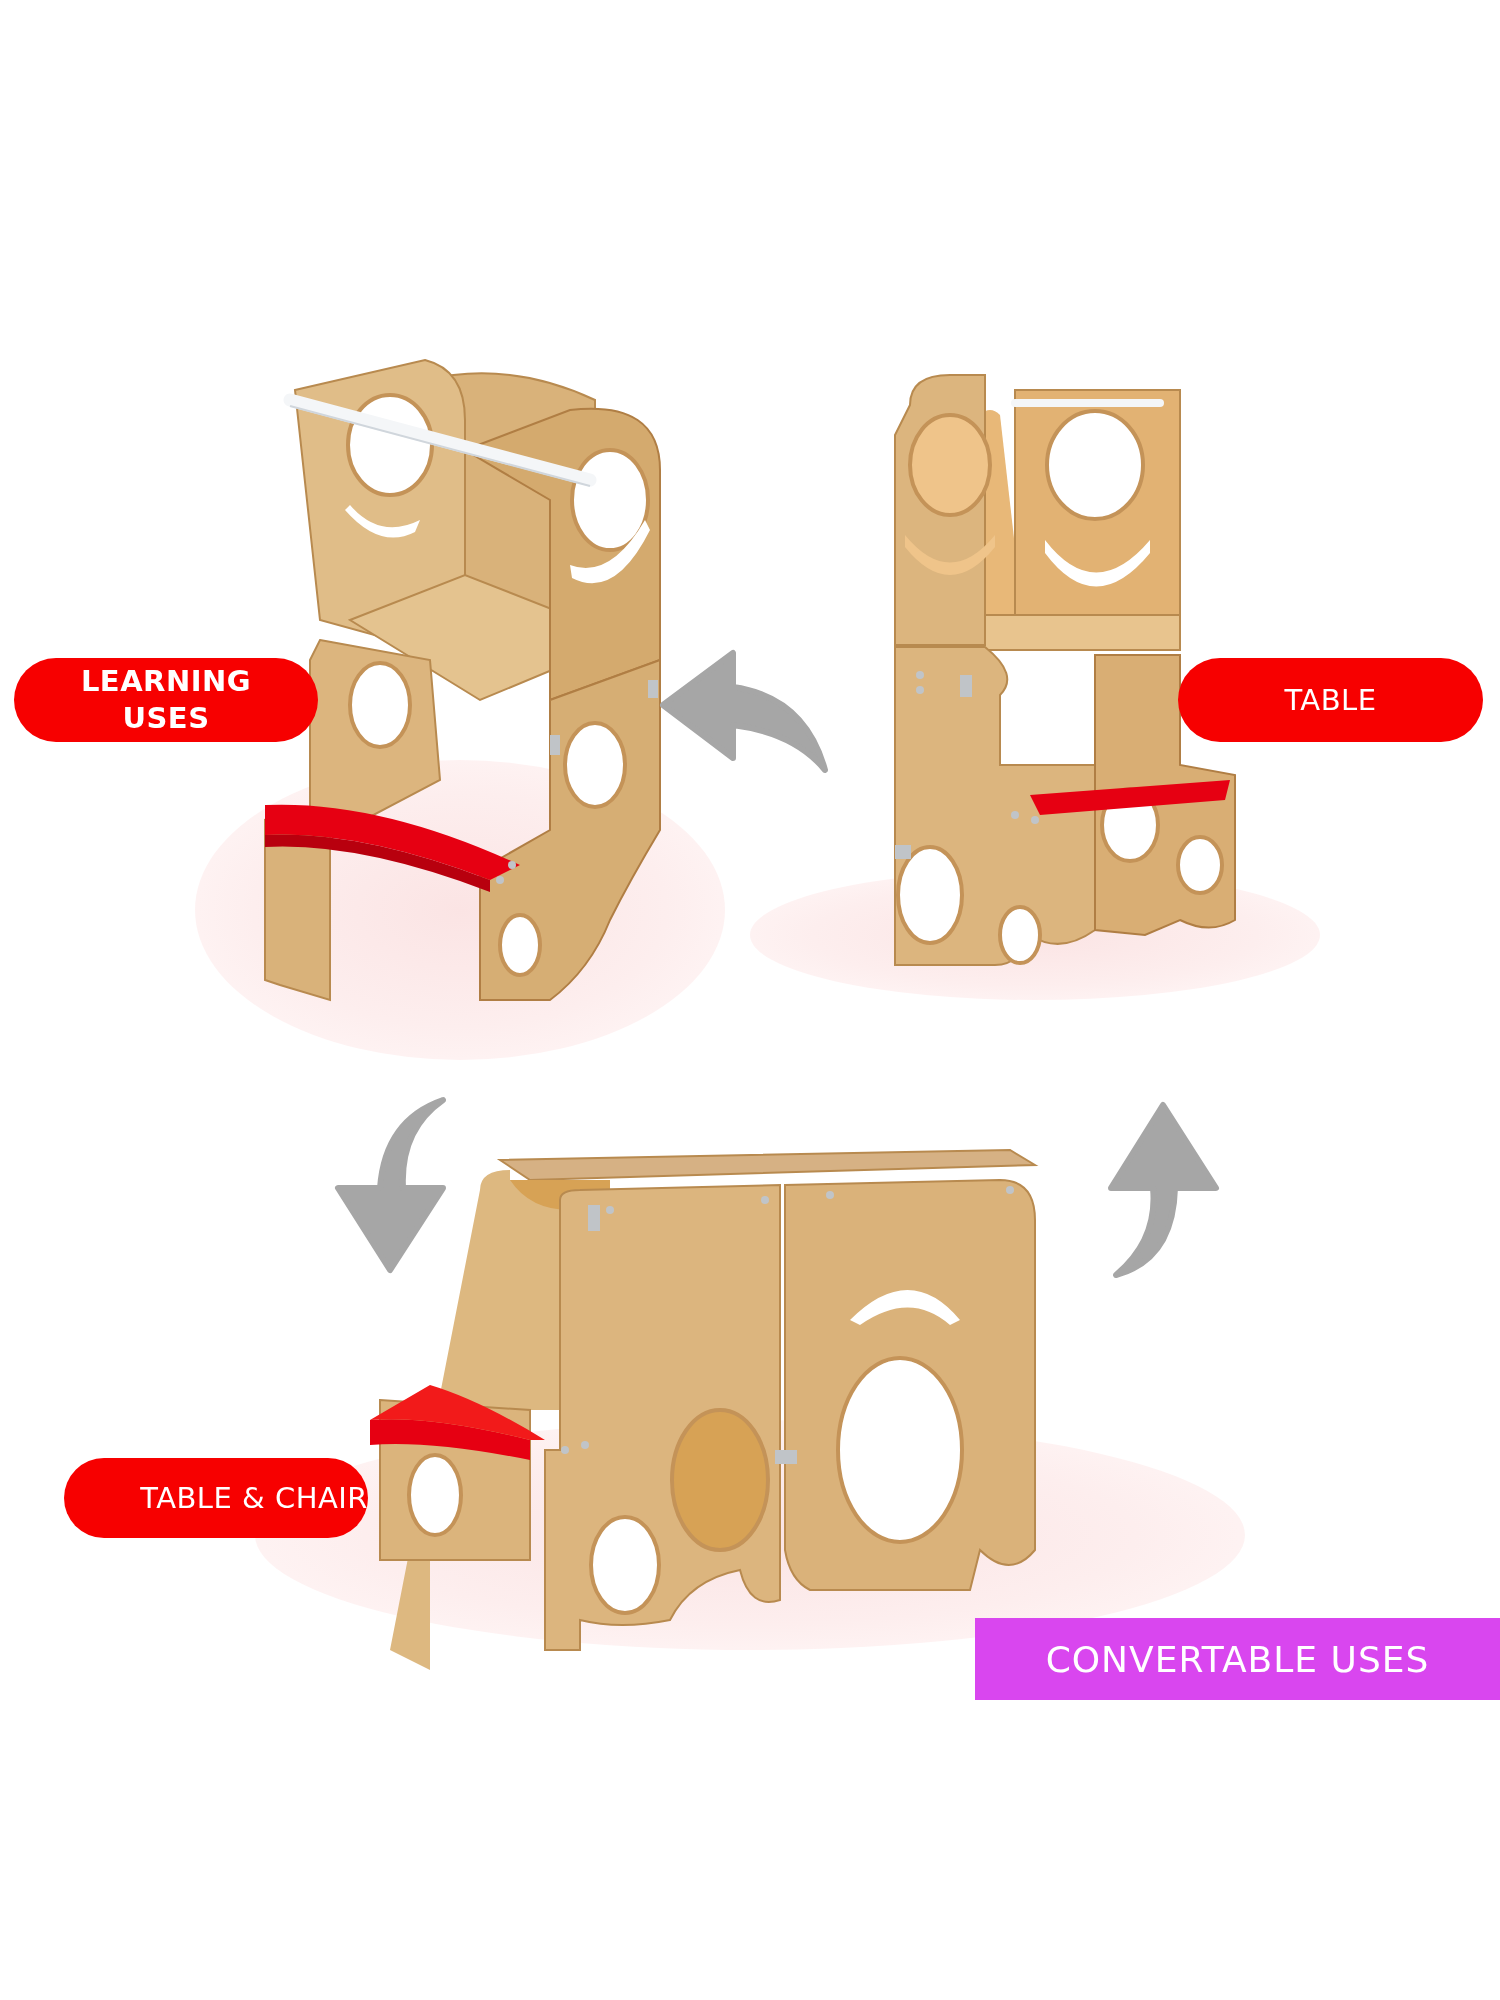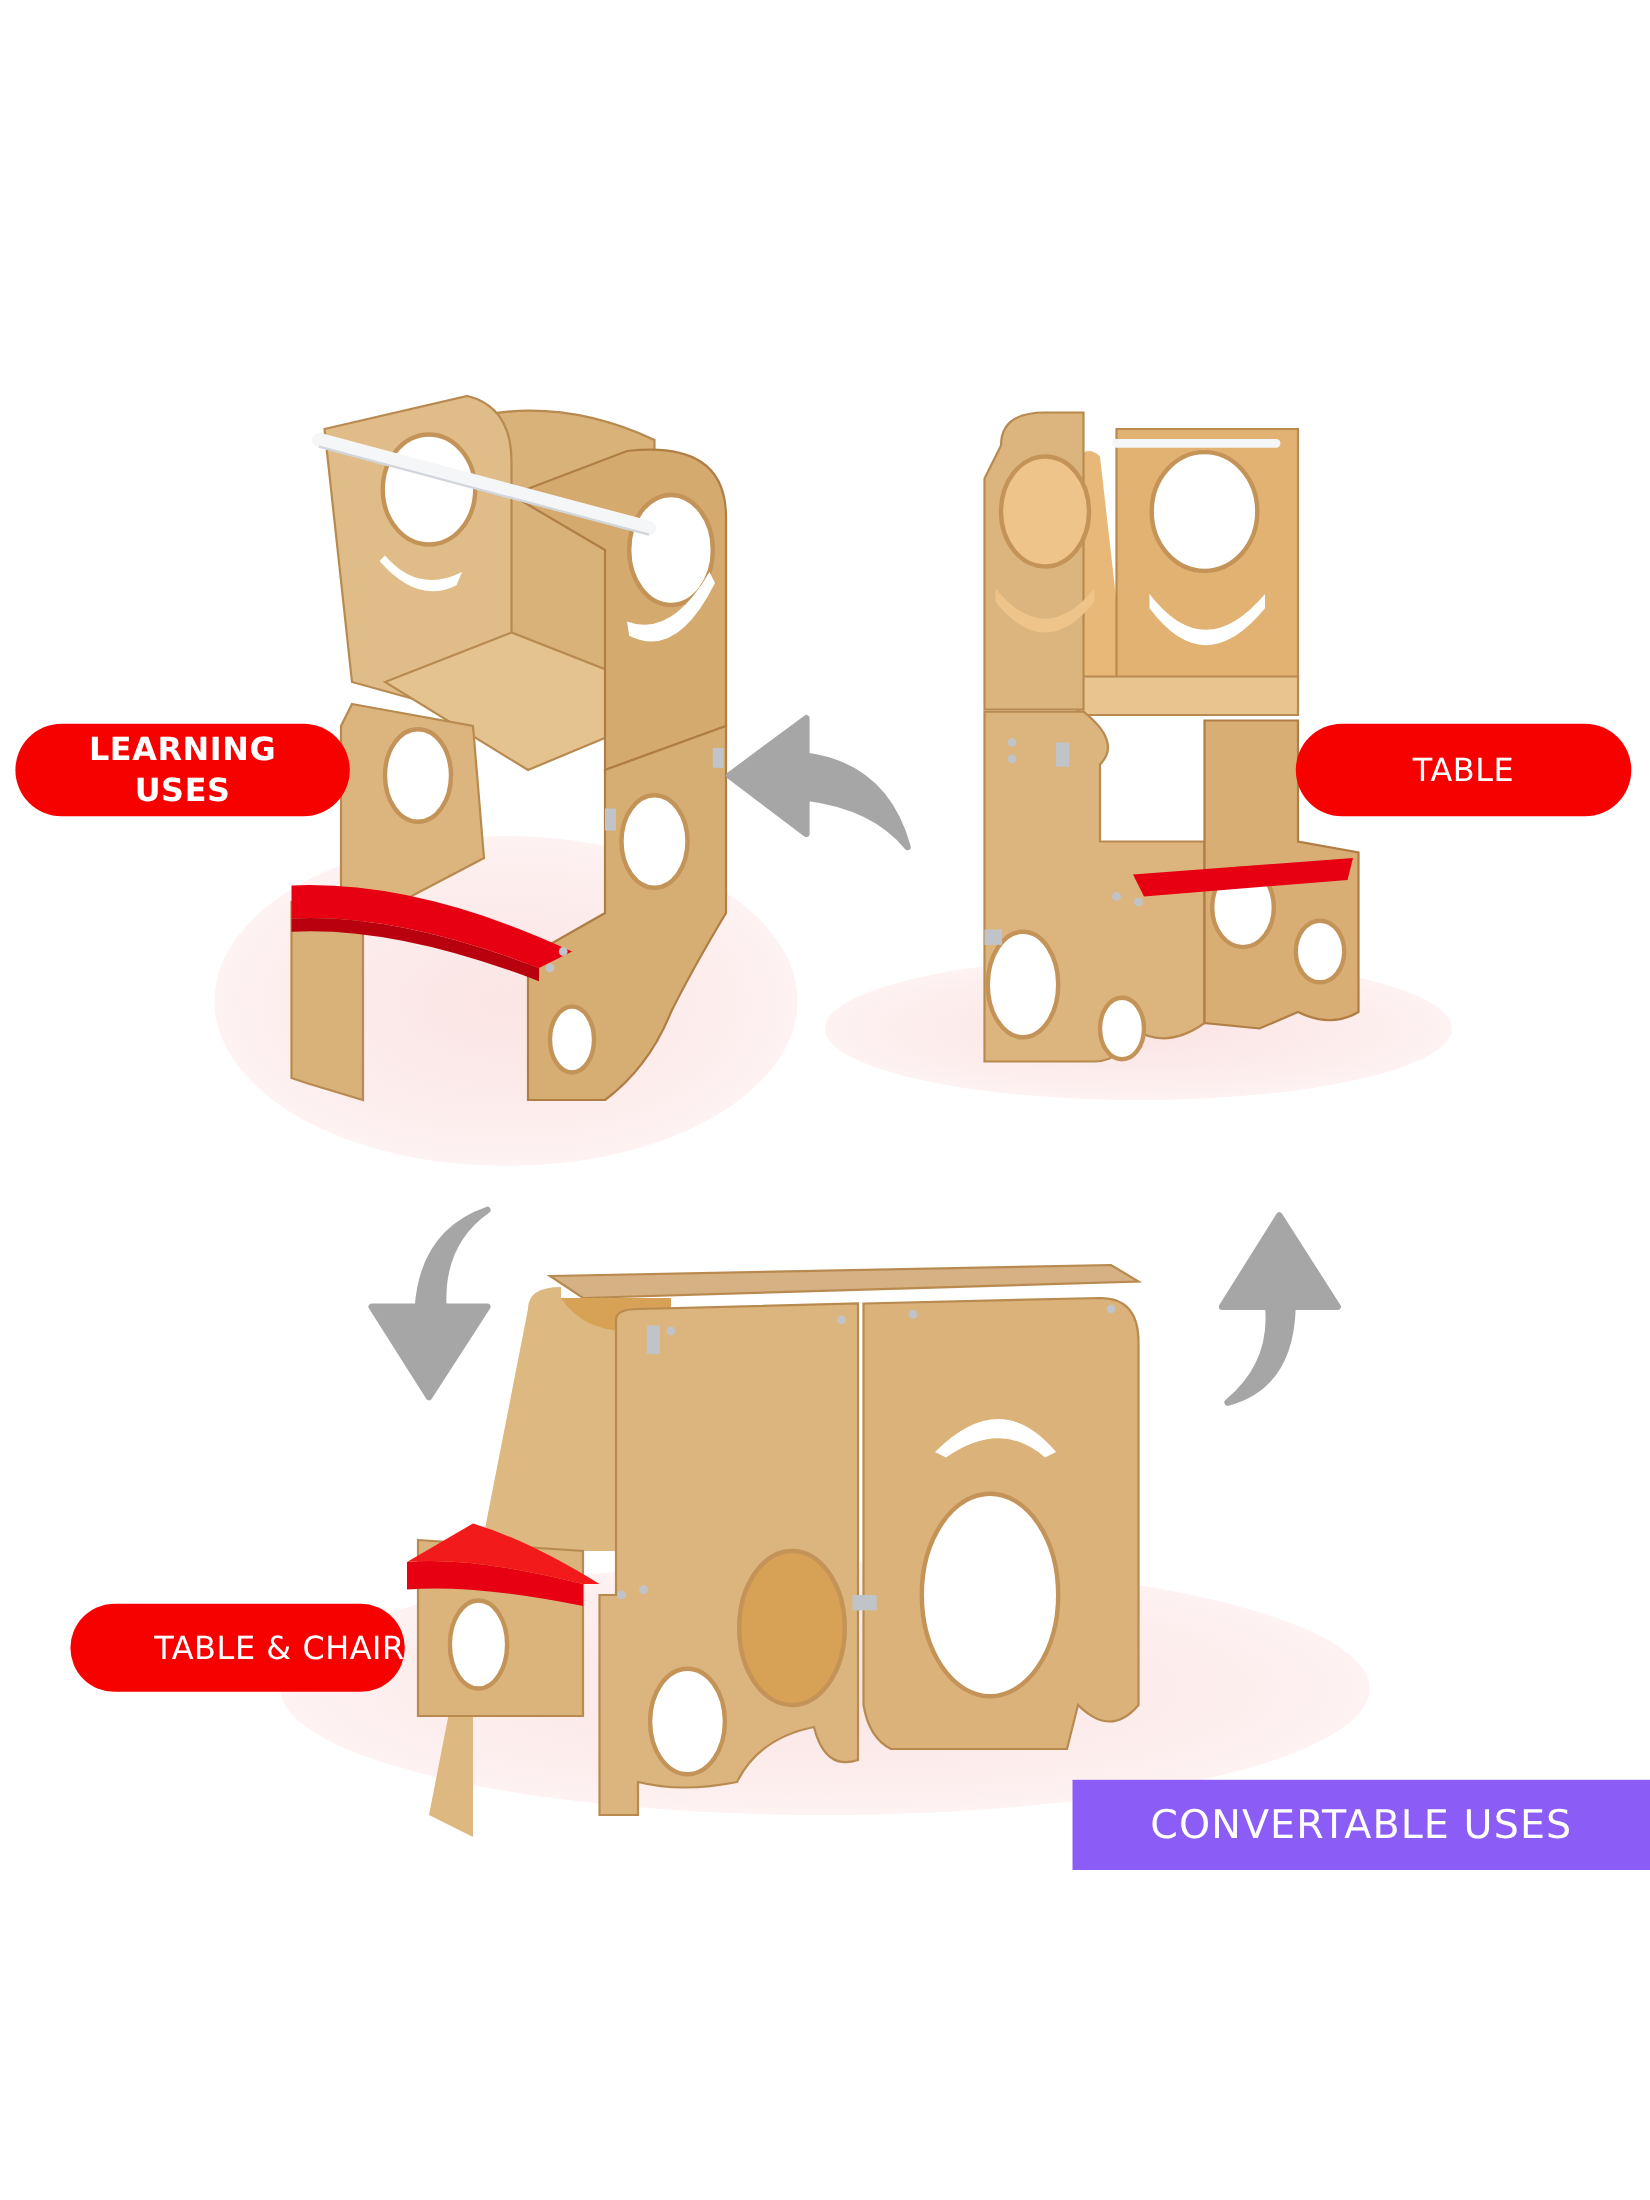--- a/index.html
+++ b/index.html
@@ -1,20 +1,20 @@
 <!DOCTYPE html>
 <html><head>
   <meta charset="utf-8">
   <style>
     html, body { margin:0; padding:0; }
     body { width:1500px; height:2000px; background:#ffffff; position:relative; overflow:hidden; font-family:"DejaVu Sans", sans-serif; }
     .shadow { position:absolute; border-radius:50%; background:radial-gradient(ellipse at center, #fbe4e4 0%, #fdeeee 55%, #fff6f6 85%, rgba(255,255,255,0) 100%); }
     .pill { position:absolute; background:#f70000; color:#fff; border-radius:50px; display:flex; align-items:center; justify-content:center; text-align:center; font-size:29px; line-height:37px; letter-spacing:0.5px; }
     .pill span { display:block; }
-    .banner { position:absolute; background:#8b5cf6; color:#fff; display:flex; align-items:center; justify-content:center; font-size:36px; letter-spacing:1px; }
+    .banner { position:absolute; background:#d946ef; color:#fff; display:flex; align-items:center; justify-content:center; font-size:36px; letter-spacing:1px; }
     svg { position:absolute; overflow:visible; }
   </style>
 </head>
 <body>
 
 <div class="shadow" style="left:195px; top:760px; width:530px; height:300px;"></div>
 <div class="shadow" style="left:750px; top:870px; width:570px; height:130px;"></div>
 <div class="shadow" style="left:255px; top:1420px; width:990px; height:230px;"></div>
 
 <svg style="left:250px; top:360px;" width="420" height="660" viewBox="0 0 420 660">

